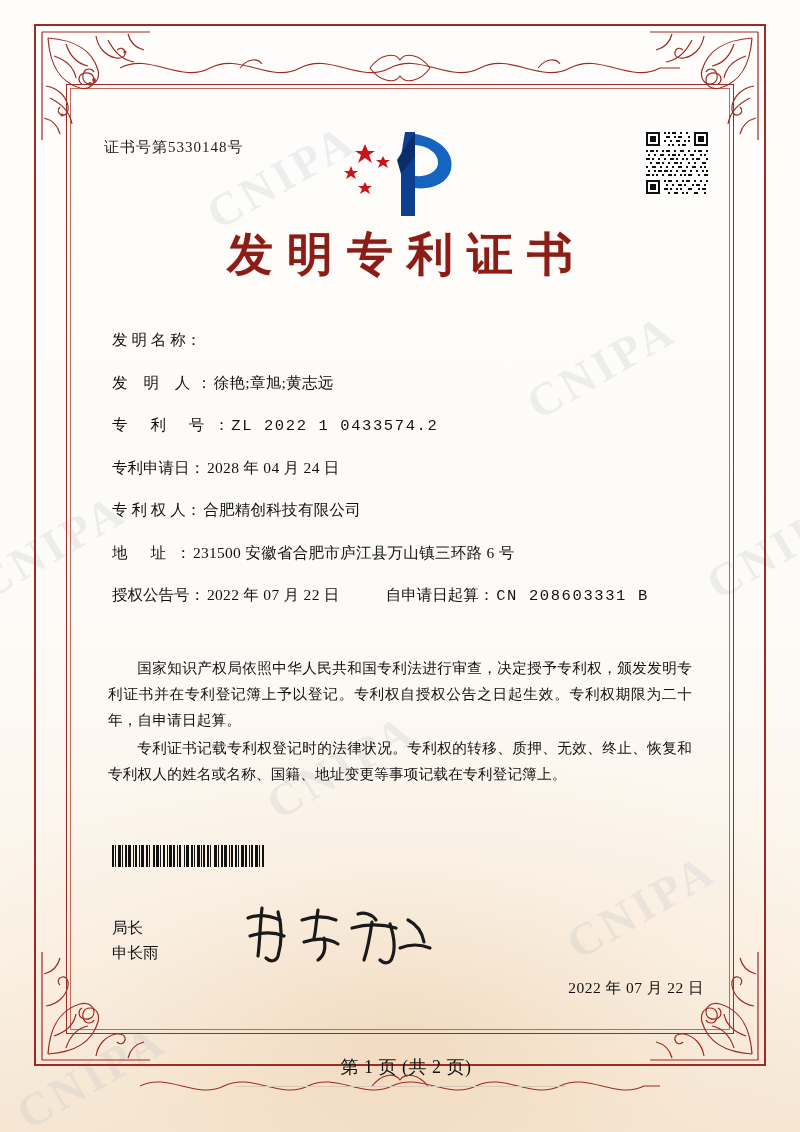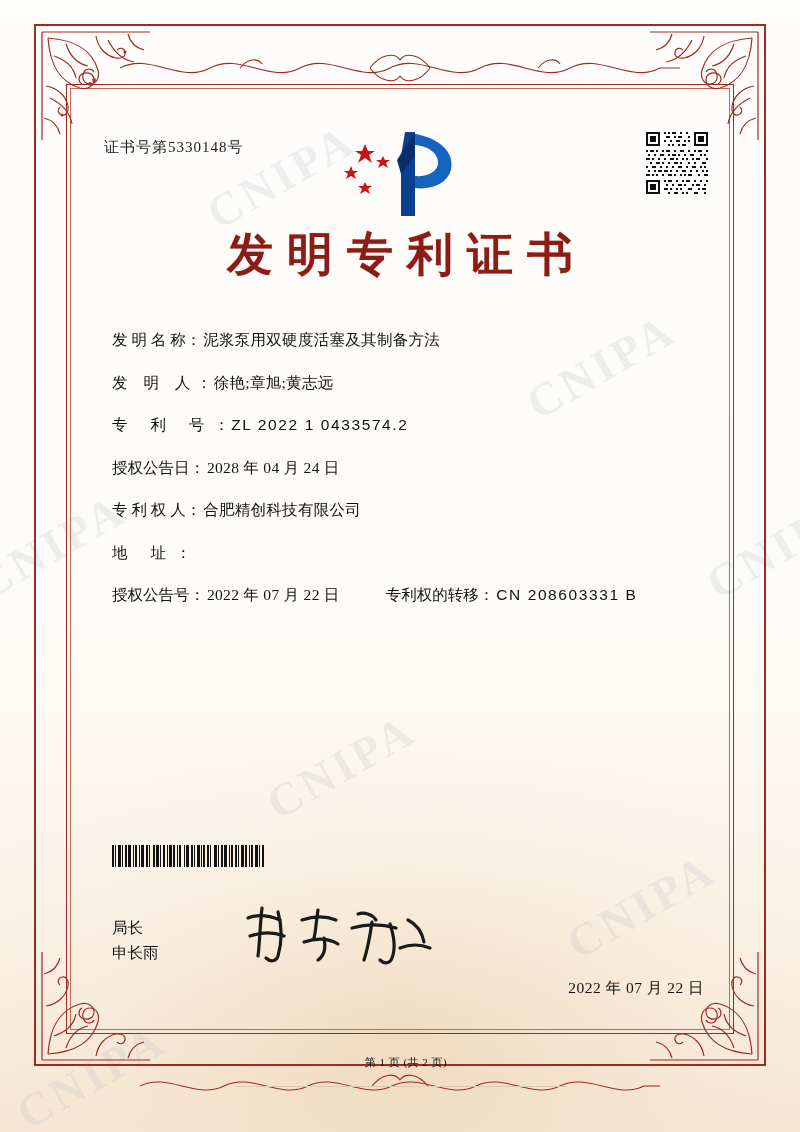--- a/index.html
+++ b/index.html
@@ -144,21 +144,21 @@
   }
   .field-label.sp4 { letter-spacing: 9.5px; }
   .field-label.sp3 { letter-spacing: 6px; }
   .field-label.sp1 { letter-spacing: 0px; }
   .field-colon { margin: 0 2px 0 0; }
   .field-value {
     flex: 0 1 auto;
     letter-spacing: 0.3px;
   }
   .field-value.mono {
-    font-family: Liberation Sans, sans-serif;
+    font-family: Liberation Mono, monospace;
     letter-spacing: 1.6px;
   }
   .field-row.two-col { justify-content: flex-start; }
   .second-label {
     margin-left: 46px;
   }
 
   
   .paras {
     position: absolute;
@@ -217,21 +217,21 @@
     color: #111;
     letter-spacing: 0.5px;
   }
 
   
   .page-num {
     position: absolute;
     left: 12px; right: 0;
     top: 1055px;
     text-align: center;
-    font-size: 11px;
+    font-size: 18px;
     color: #111;
     letter-spacing: 0.5px;
   }
   .footer-note {
     position: absolute;
     left: 0; right: 0;
     top: 1099px;
     text-align: center;
     font-size: 15px;
     color: #111;
@@ -515,56 +515,60 @@
       </g>
     </svg>
   </div>
 
   <div class="main-title">发明专利证书</div>
 
   <div class="fields">
     <div class="field-row">
       <span class="field-label sp1">发 明 名 称</span>
       <span class="field-colon">：</span>
-      <span class="field-value">泥浆泵用双硬度活塞及其制备方法</span>
     </div>
     <div class="field-row">
       <span class="field-label sp3">发 明 人</span>
       <span class="field-colon">：</span>
       <span class="field-value">徐艳;章旭;黄志远</span>
     </div>
     <div class="field-row">
       <span class="field-label sp4">专 利 号</span>
       <span class="field-colon">：</span>
       <span class="field-value mono">ZL 2022 1 0433574.2</span>
     </div>
     <div class="field-row">
-      <span class="field-label sp1">授权公告日</span>
+      <span class="field-label sp1">专利申请日</span>
       <span class="field-colon">：</span>
       <span class="field-value">2028 年 04 月 24 日</span>
     </div>
     <div class="field-row">
       <span class="field-label sp1">专 利 权 人</span>
       <span class="field-colon">：</span>
       <span class="field-value">合肥精创科技有限公司</span>
     </div>
     <div class="field-row">
       <span class="field-label sp4">地 址</span>
       <span class="field-colon">：</span>
+      <span class="field-value">231500 安徽省合肥市庐江县万山镇三环路 6 号</span>
     </div>
     <div class="field-row two-col">
       <span class="field-label sp1">授权公告号</span>
       <span class="field-colon">：</span>
       <span class="field-value">2022 年 07 月 22 日</span>
-      <span class="field-label sp1 second-label">专利权的转移</span>
+      <span class="field-label sp1 second-label">自申请日起算</span>
       <span class="field-colon">：</span>
       <span class="field-value mono">CN 208603331 B</span>
     </div>
   </div>
 
+  <div class="paras">
+    <p class="para">国家知识产权局依照中华人民共和国专利法进行审查，决定授予专利权，颁发发明专利证书并在专利登记簿上予以登记。专利权自授权公告之日起生效。专利权期限为二十年，自申请日起算。</p>
+    <p class="para">专利证书记载专利权登记时的法律状况。专利权的转移、质押、无效、终止、恢复和专利权人的姓名或名称、国籍、地址变更等事项记载在专利登记簿上。</p>
+  </div>
 
   <div class="barcode">
     <i style="width:2px"></i>
       <i style="width:1px;background:transparent"></i>
     <i style="width:1px"></i>
       <i style="width:2px;background:transparent"></i>
     <i style="width:3px"></i>
       <i style="width:1px;background:transparent"></i>
     <i style="width:1px"></i>
       <i style="width:2px;background:transparent"></i>

